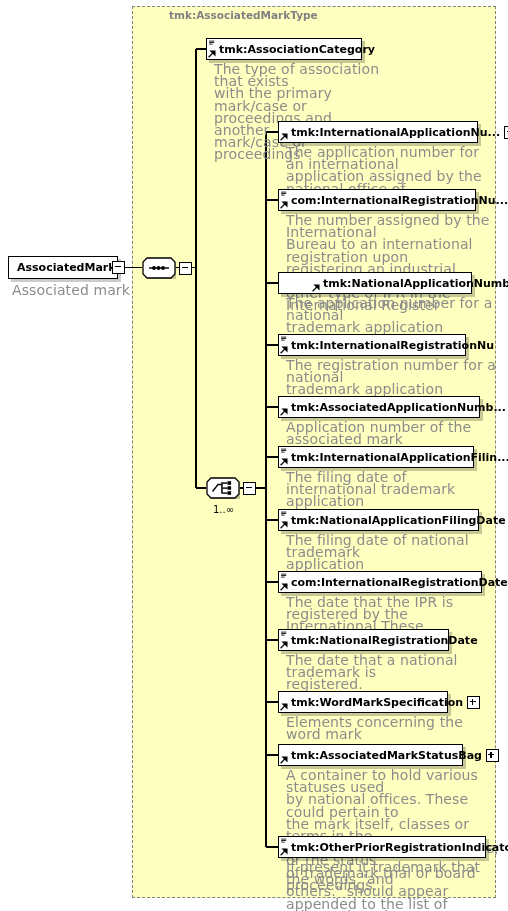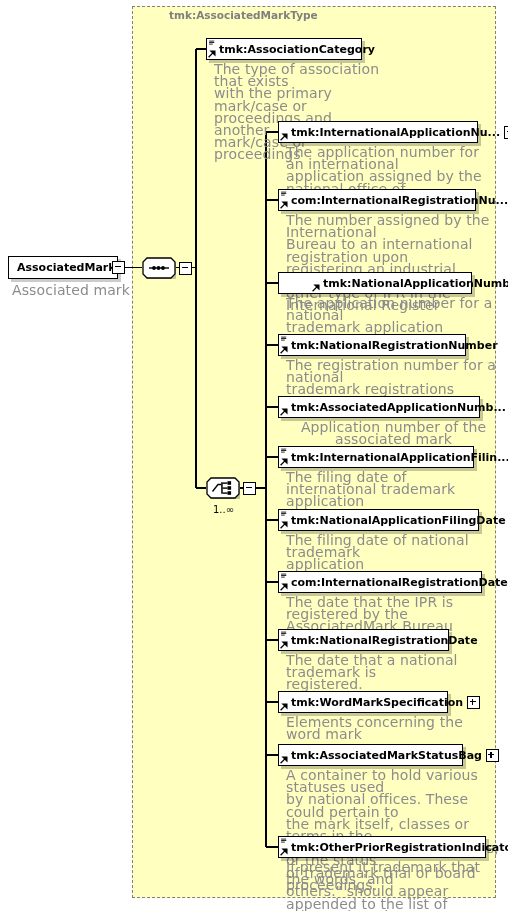--- a/index.html
+++ b/index.html
@@ -193,34 +193,34 @@
         <span class="glyph-col">
           <svg class="g-lines" viewBox="0 0 8 6">
             <rect x="0.5" y="0.8" width="6.2" height="1" fill="#000"></rect>
             <rect x="0.5" y="2.6" width="6.2" height="1" fill="#000"></rect>
             <rect x="0.5" y="4.4" width="4.4" height="1" fill="#000"></rect>
           </svg>
           <svg class="g-arrow" viewBox="0 0 8 8">
             <path d="M0.6 7.2 L6.4 1.4 M2.9 1.0 L6.9 1.0 L6.9 5.0 Z" stroke="#000" stroke-width="1.25" fill="#000"></path>
           </svg>
         </span>
-        <span class="node-label">tmk:NationalRegistrationNumber</span>
+        <span class="node-label">tmk:InternationalRegistrationNu</span>
       </div>
       <div class="desc" style="left: 286px; top: 359px; width: 215px;">The registration number for a national
-trademark registrations</div>
+trademark application</div>
       <div class="node" style="left: 278px; top: 396px; width: 202px;">
         <span class="glyph-col">
           <svg class="g-arrow" viewBox="0 0 8 8">
             <path d="M0.6 7.2 L6.4 1.4 M2.9 1.0 L6.9 1.0 L6.9 5.0 Z" stroke="#000" stroke-width="1.25" fill="#000"></path>
           </svg>
         </span>
         <span class="node-label">tmk:AssociatedApplicationNumb...</span>
         <span style="flex: 1 1 auto;"></span>
       </div>
-      <div class="desc" style="left: 286px; top: 421px; width: 215px; text-align: center;">Application number of the associated mark</div>
+      <div class="desc" style="left: 286px; top: 421px; width: 215px;">Application number of the associated mark</div>
       <div class="node" style="left: 278px; top: 446px; width: 196px;">
         <span class="glyph-col">
           <svg class="g-lines" viewBox="0 0 8 6">
             <rect x="0.5" y="0.8" width="6.2" height="1" fill="#000"></rect>
             <rect x="0.5" y="2.6" width="6.2" height="1" fill="#000"></rect>
             <rect x="0.5" y="4.4" width="4.4" height="1" fill="#000"></rect>
           </svg>
           <svg class="g-arrow" viewBox="0 0 8 8">
             <path d="M0.6 7.2 L6.4 1.4 M2.9 1.0 L6.9 1.0 L6.9 5.0 Z" stroke="#000" stroke-width="1.25" fill="#000"></path>
           </svg>
@@ -251,21 +251,21 @@
             <rect x="0.5" y="2.6" width="6.2" height="1" fill="#000"></rect>
             <rect x="0.5" y="4.4" width="4.4" height="1" fill="#000"></rect>
           </svg>
           <svg class="g-arrow" viewBox="0 0 8 8">
             <path d="M0.6 7.2 L6.4 1.4 M2.9 1.0 L6.9 1.0 L6.9 5.0 Z" stroke="#000" stroke-width="1.25" fill="#000"></path>
           </svg>
         </span>
         <span class="node-label">com:InternationalRegistrationDate</span>
       </div>
       <div class="desc" style="left: 286px; top: 596px; width: 215px;">The date that the IPR is registered by the
-AssociatedMark Bureau</div>
+International These</div>
       <div class="node" style="left: 278px; top: 629px; width: 171px;">
         <span class="glyph-col">
           <svg class="g-lines" viewBox="0 0 8 6">
             <rect x="0.5" y="0.8" width="6.2" height="1" fill="#000"></rect>
             <rect x="0.5" y="2.6" width="6.2" height="1" fill="#000"></rect>
             <rect x="0.5" y="4.4" width="4.4" height="1" fill="#000"></rect>
           </svg>
           <svg class="g-arrow" viewBox="0 0 8 8">
             <path d="M0.6 7.2 L6.4 1.4 M2.9 1.0 L6.9 1.0 L6.9 5.0 Z" stroke="#000" stroke-width="1.25" fill="#000"></path>
           </svg>

